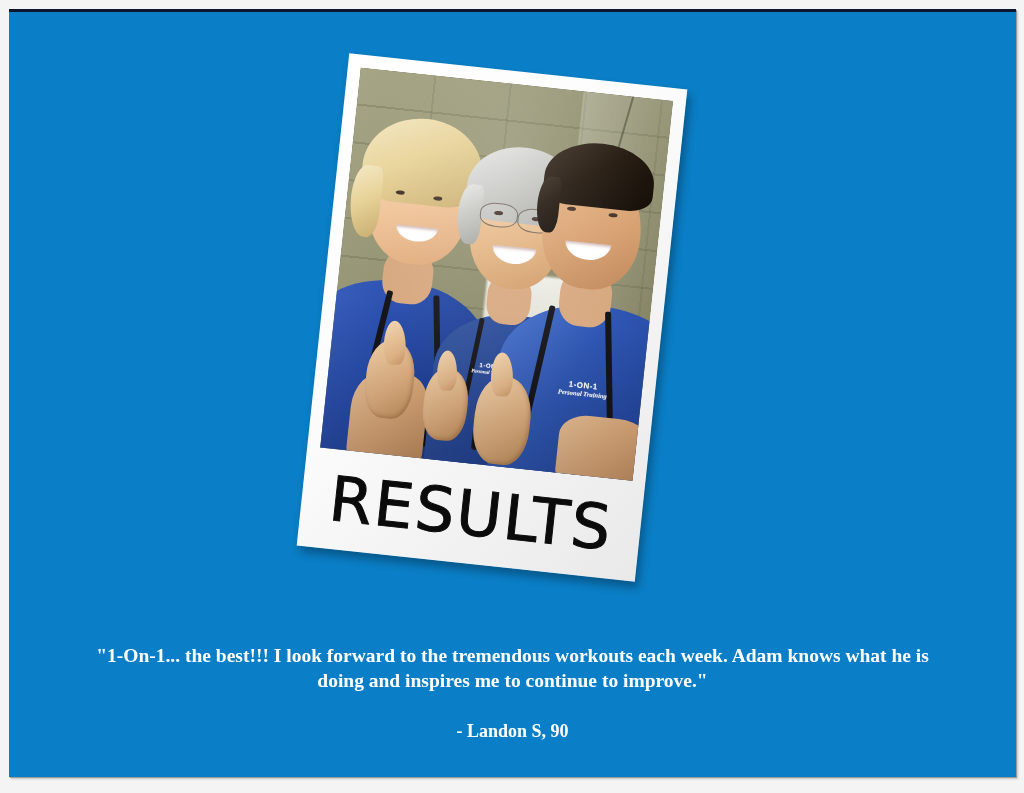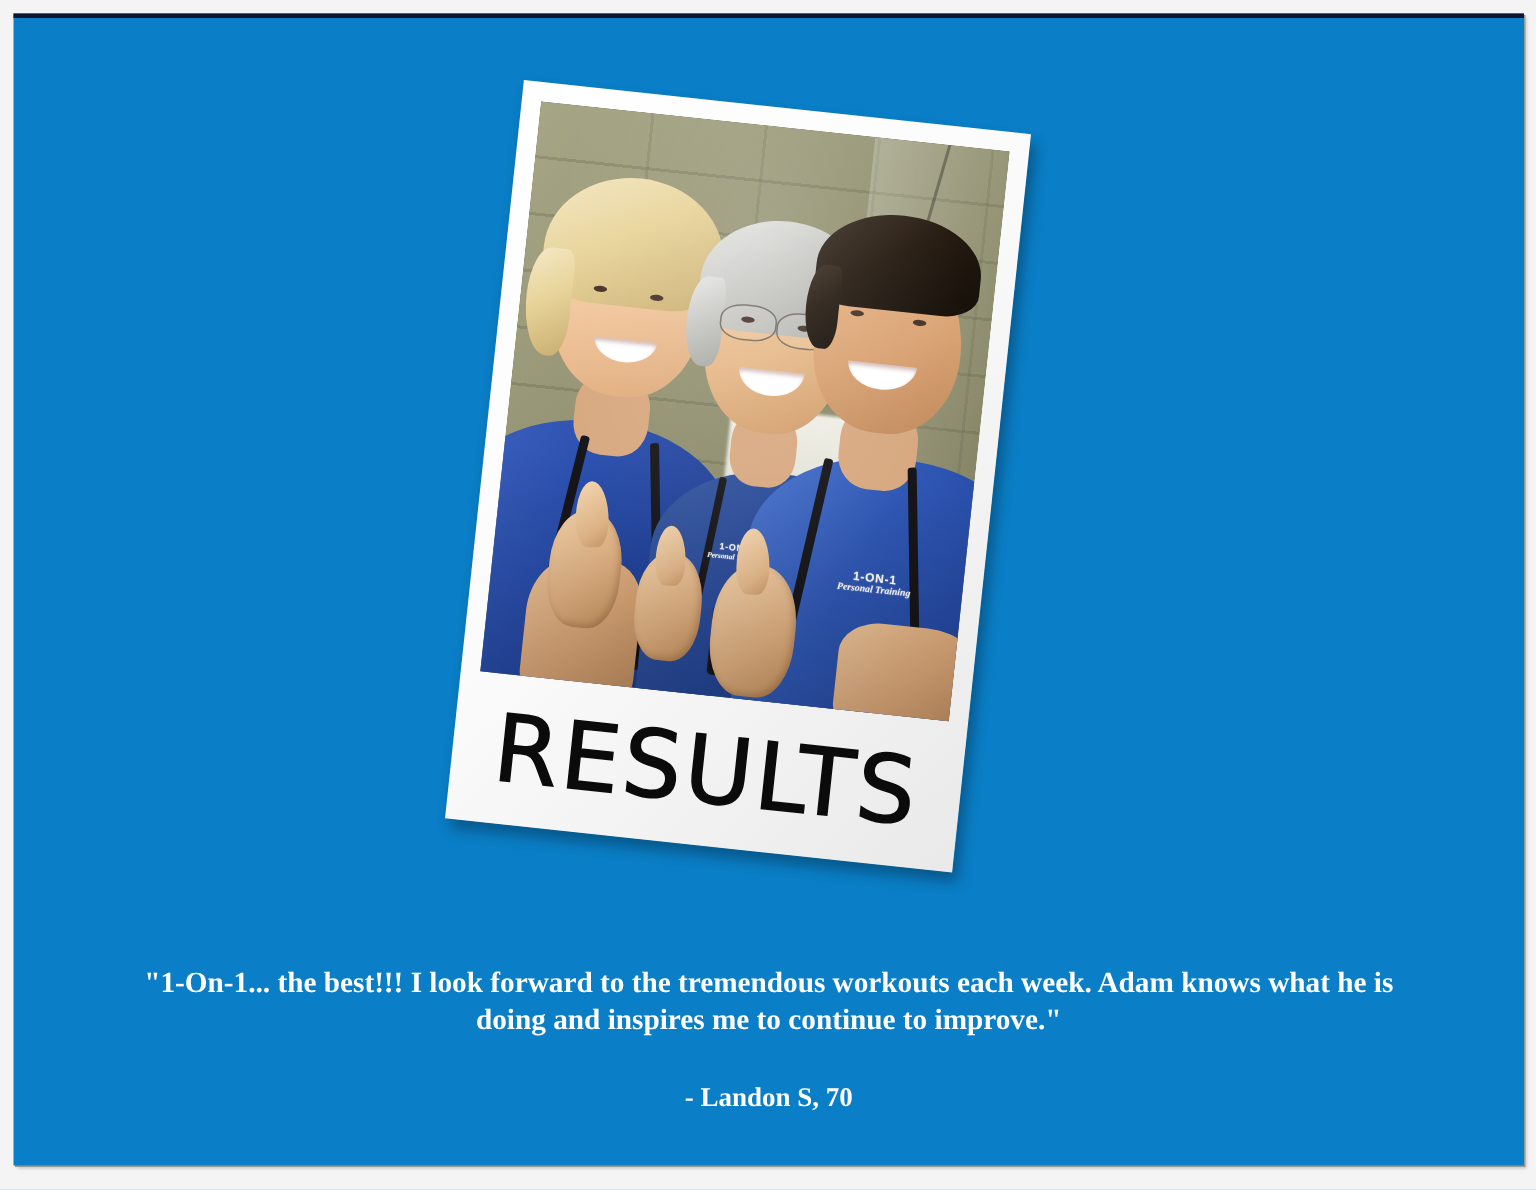--- a/index.html
+++ b/index.html
@@ -339,17 +339,17 @@
         </div>
 
         <div class="caption">
           <span class="caption-text">RESULTS</span>
         </div>
       </div>
     </div>
 
     <div class="testimonial">
       <p class="quote">"1-On-1... the best!!! I look forward to the tremendous workouts each week. Adam knows what he is doing and inspires me to continue to improve."</p>
-      <div class="attribution">- Landon S, 70</div>
+      <div class="attribution">- Landon S, 90</div>
     </div>
 
   </div>
 </div>
 
 </body></html>

